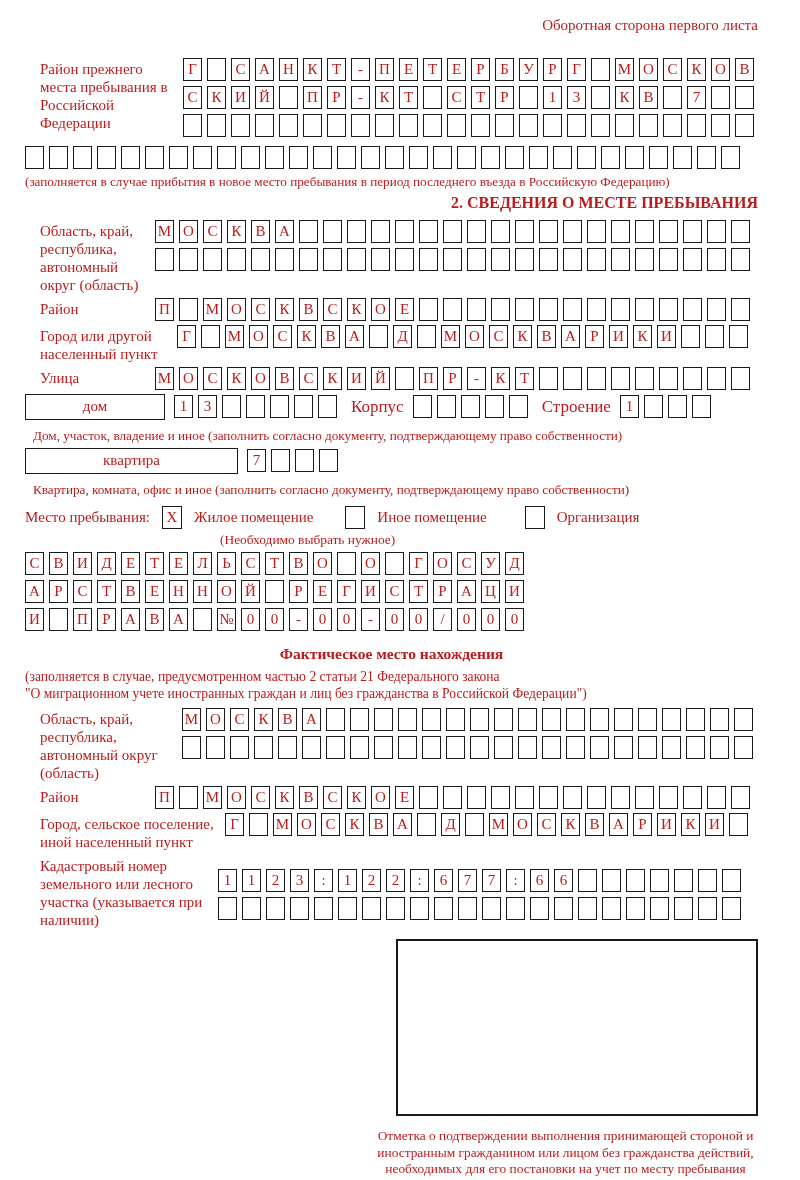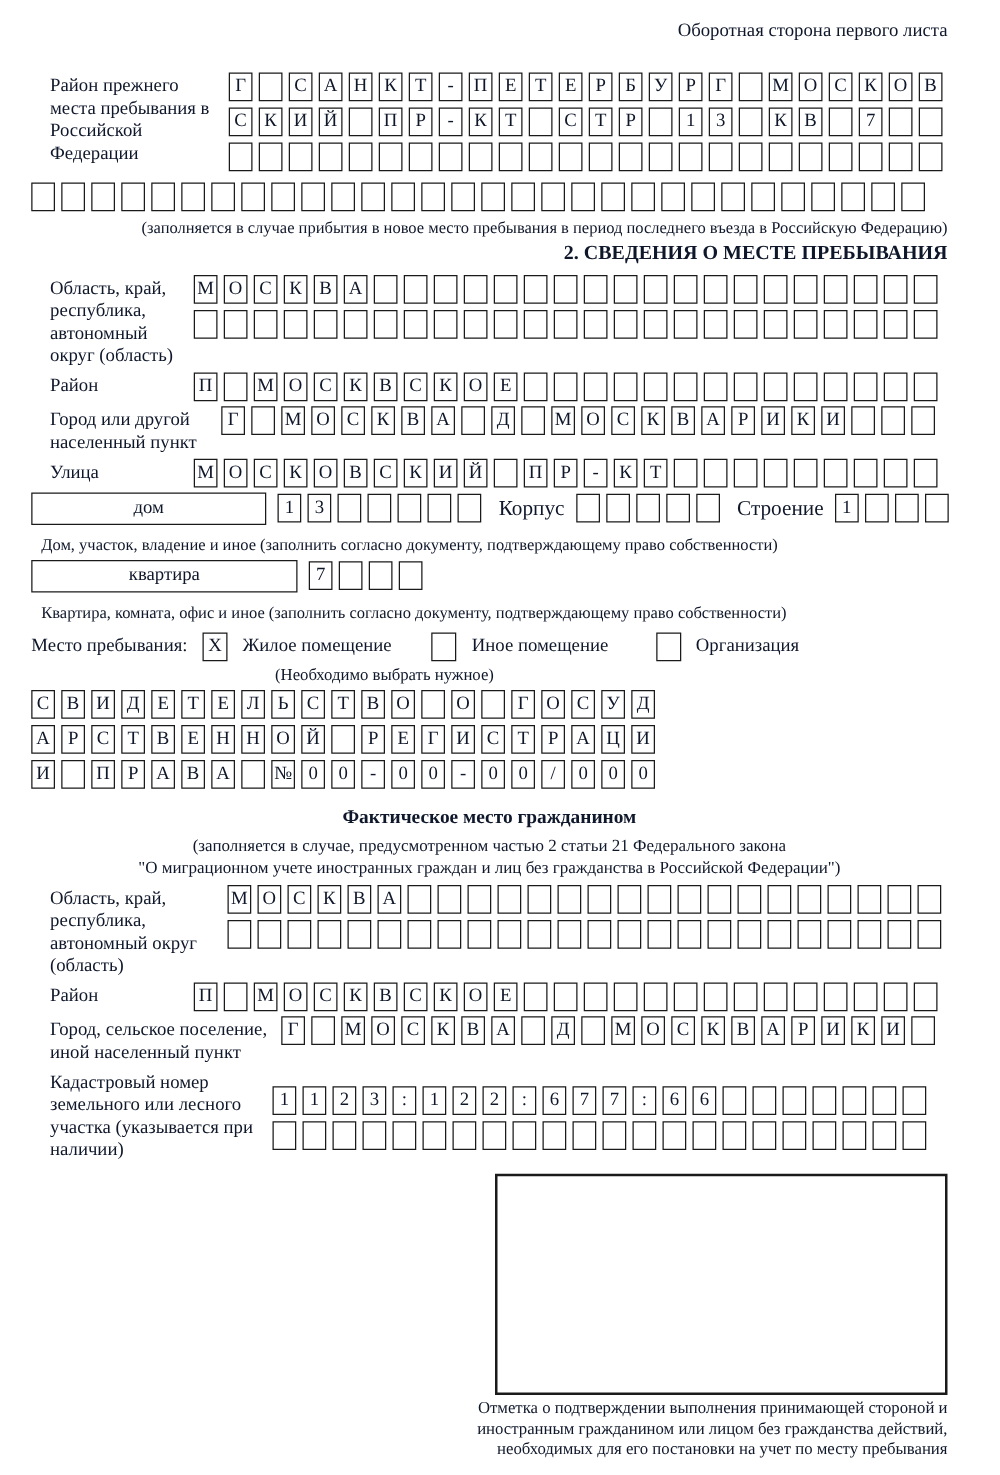--- a/index.html
+++ b/index.html
@@ -1,18 +1,18 @@
 <!DOCTYPE html>
 <html><head>
 <meta charset="utf-8">
 <style>
   *{box-sizing:border-box;margin:0;padding:0}
   html,body{background:#fff}
   .page{
-    position:relative;width:800px;height:1180px;margin:0 auto;background:#fff;color:#0f172a;
+    position:relative;width:800px;height:1180px;margin:0 auto;background:#fff;color:#b91c1c;
     font-family:"Liberation Serif","DejaVu Serif",serif;
     padding:16px 42px 23px 25px;overflow:hidden;
   }
   .top-note{text-align:right;font-size:15px;line-height:18px;margin-bottom:24px}
   .cell{
     display:inline-block;width:19px;height:23px;border:1.7px solid #1a1a1a;margin-right:5px;
     text-align:center;font-size:15px;line-height:20px;vertical-align:top;overflow:hidden;
   }
   .cellrow{height:23px;white-space:nowrap}
   .rows .cellrow{margin-bottom:5px}
@@ -20,48 +20,48 @@
   .frow{display:flex;align-items:flex-start;margin-bottom:4px}
   .flabel{flex:0 0 auto;font-size:15px;line-height:18px;padding-top:2px}
   .w-prev{width:158px;padding-left:15px}
   .w-reg{width:130px;padding-left:15px}
   .w-city{width:152px;padding-left:15px}
   .w-doc{width:227px;padding-left:15px}
   .w-reg3{width:157px;padding-left:15px}
   .w-city3{width:200px;padding-left:15px}
   .w-kad{width:193px;padding-left:15px}
   .caption{font-size:13.2px;line-height:16px;margin:1px 0 3px 0}
-  .caption.center{text-align:right}
+  .caption.center{text-align:left}
   .caption.indent{margin-left:8px}
   .section-title{font-size:16px;font-weight:bold;text-align:right;line-height:20px;margin:3px 0 7px 0}
   .sub-title{font-size:15.5px;font-weight:bold;text-align:center;line-height:20px;margin:8px 0 4px 0}
-  .note-line{font-size:13.6px;line-height:17px;text-align:center}
+  .note-line{font-size:13.6px;line-height:17px;text-align:left}
   .bigbox{
     display:inline-block;height:26px;border:1.7px solid #1a1a1a;text-align:center;
     font-size:15px;line-height:23px;vertical-align:top;margin-right:9px;
   }
-  .bigbox.dom{width:188px}
+  .bigbox.dom{width:140px}
   .bigbox.kv{width:213px}
   .inline-cells{display:inline-block;vertical-align:top;padding-top:1px}
   .inline-label{display:inline-block;font-size:17px;line-height:26px;vertical-align:top;margin:0 9px 0 9px}
   .house-row,.apt-row{white-space:nowrap;margin:4px 0 4px 0;height:30px}
   .check-row{display:flex;align-items:center;font-size:15px;margin:8px 0 2px 0}
   .check-row .lbl{margin-right:12px}
   .opt-cell{
     display:inline-block;width:20px;height:23px;border:1.7px solid #1a1a1a;text-align:center;
     font-size:15px;line-height:20px;flex:0 0 auto;
   }
   .opt-lbl{margin:0 0 0 12px}
   .gap1{margin-left:32px}
   .gap2{margin-left:38px}
   .hint{font-size:13.4px;line-height:17px;margin:1px 0 4px 195px}
   .kad-rows{padding-top:14px}
   .stamp-wrap{display:flex;flex-direction:column;align-items:flex-end;margin-top:10px}
   .stamp-box{width:362px;height:177px;border:2px solid #1a1a1a}
-  .stamp-caption{width:385px;text-align:right;font-size:13.4px;line-height:16.5px;margin-top:2px}
+  .stamp-caption{width:385px;text-align:center;font-size:13.4px;line-height:16.5px;margin-top:12px}
 </style>
 </head>
 <body>
 
 <div class="page">
 
   <div class="top-note">Оборотная сторона первого листа</div>
 
   <div class="frow">
     <div class="flabel w-prev">Район прежнего места пребывания в Российской Федерации</div>
@@ -121,21 +121,21 @@
   <div class="hint">(Необходимо выбрать нужное)</div>
 
   <div class="frow">
     <div class="rows">
       <div class="cellrow"><span class="cell">С</span><span class="cell">В</span><span class="cell">И</span><span class="cell">Д</span><span class="cell">Е</span><span class="cell">Т</span><span class="cell">Е</span><span class="cell">Л</span><span class="cell">Ь</span><span class="cell">С</span><span class="cell">Т</span><span class="cell">В</span><span class="cell">О</span><span class="cell"></span><span class="cell">О</span><span class="cell"></span><span class="cell">Г</span><span class="cell">О</span><span class="cell">С</span><span class="cell">У</span><span class="cell">Д</span></div>
       <div class="cellrow"><span class="cell">А</span><span class="cell">Р</span><span class="cell">С</span><span class="cell">Т</span><span class="cell">В</span><span class="cell">Е</span><span class="cell">Н</span><span class="cell">Н</span><span class="cell">О</span><span class="cell">Й</span><span class="cell"></span><span class="cell">Р</span><span class="cell">Е</span><span class="cell">Г</span><span class="cell">И</span><span class="cell">С</span><span class="cell">Т</span><span class="cell">Р</span><span class="cell">А</span><span class="cell">Ц</span><span class="cell">И</span></div>
       <div class="cellrow"><span class="cell">И</span><span class="cell"></span><span class="cell">П</span><span class="cell">Р</span><span class="cell">А</span><span class="cell">В</span><span class="cell">А</span><span class="cell"></span><span class="cell">№</span><span class="cell">0</span><span class="cell">0</span><span class="cell">-</span><span class="cell">0</span><span class="cell">0</span><span class="cell">-</span><span class="cell">0</span><span class="cell">0</span><span class="cell">/</span><span class="cell">0</span><span class="cell">0</span><span class="cell">0</span></div>
     </div>
   </div>
 
-  <div class="sub-title">Фактическое место гражданином</div>
+  <div class="sub-title">Фактическое место нахождения</div>
   <div class="note-line">(заполняется в случае, предусмотренном частью 2 статьи 21 Федерального закона</div>
   <div class="note-line" style="margin-bottom:6px">"О миграционном учете иностранных граждан и лиц без гражданства в Российской Федерации")</div>
 
   <div class="frow">
     <div class="flabel w-reg3">Область, край, республика, автономный округ (область)</div>
     <div class="rows">
       <div class="cellrow"><span class="cell">М</span><span class="cell">О</span><span class="cell">С</span><span class="cell">К</span><span class="cell">В</span><span class="cell">А</span><span class="cell"></span><span class="cell"></span><span class="cell"></span><span class="cell"></span><span class="cell"></span><span class="cell"></span><span class="cell"></span><span class="cell"></span><span class="cell"></span><span class="cell"></span><span class="cell"></span><span class="cell"></span><span class="cell"></span><span class="cell"></span><span class="cell"></span><span class="cell"></span><span class="cell"></span><span class="cell"></span></div>
       <div class="cellrow"><span class="cell"></span><span class="cell"></span><span class="cell"></span><span class="cell"></span><span class="cell"></span><span class="cell"></span><span class="cell"></span><span class="cell"></span><span class="cell"></span><span class="cell"></span><span class="cell"></span><span class="cell"></span><span class="cell"></span><span class="cell"></span><span class="cell"></span><span class="cell"></span><span class="cell"></span><span class="cell"></span><span class="cell"></span><span class="cell"></span><span class="cell"></span><span class="cell"></span><span class="cell"></span><span class="cell"></span></div>
     </div>
   </div>

